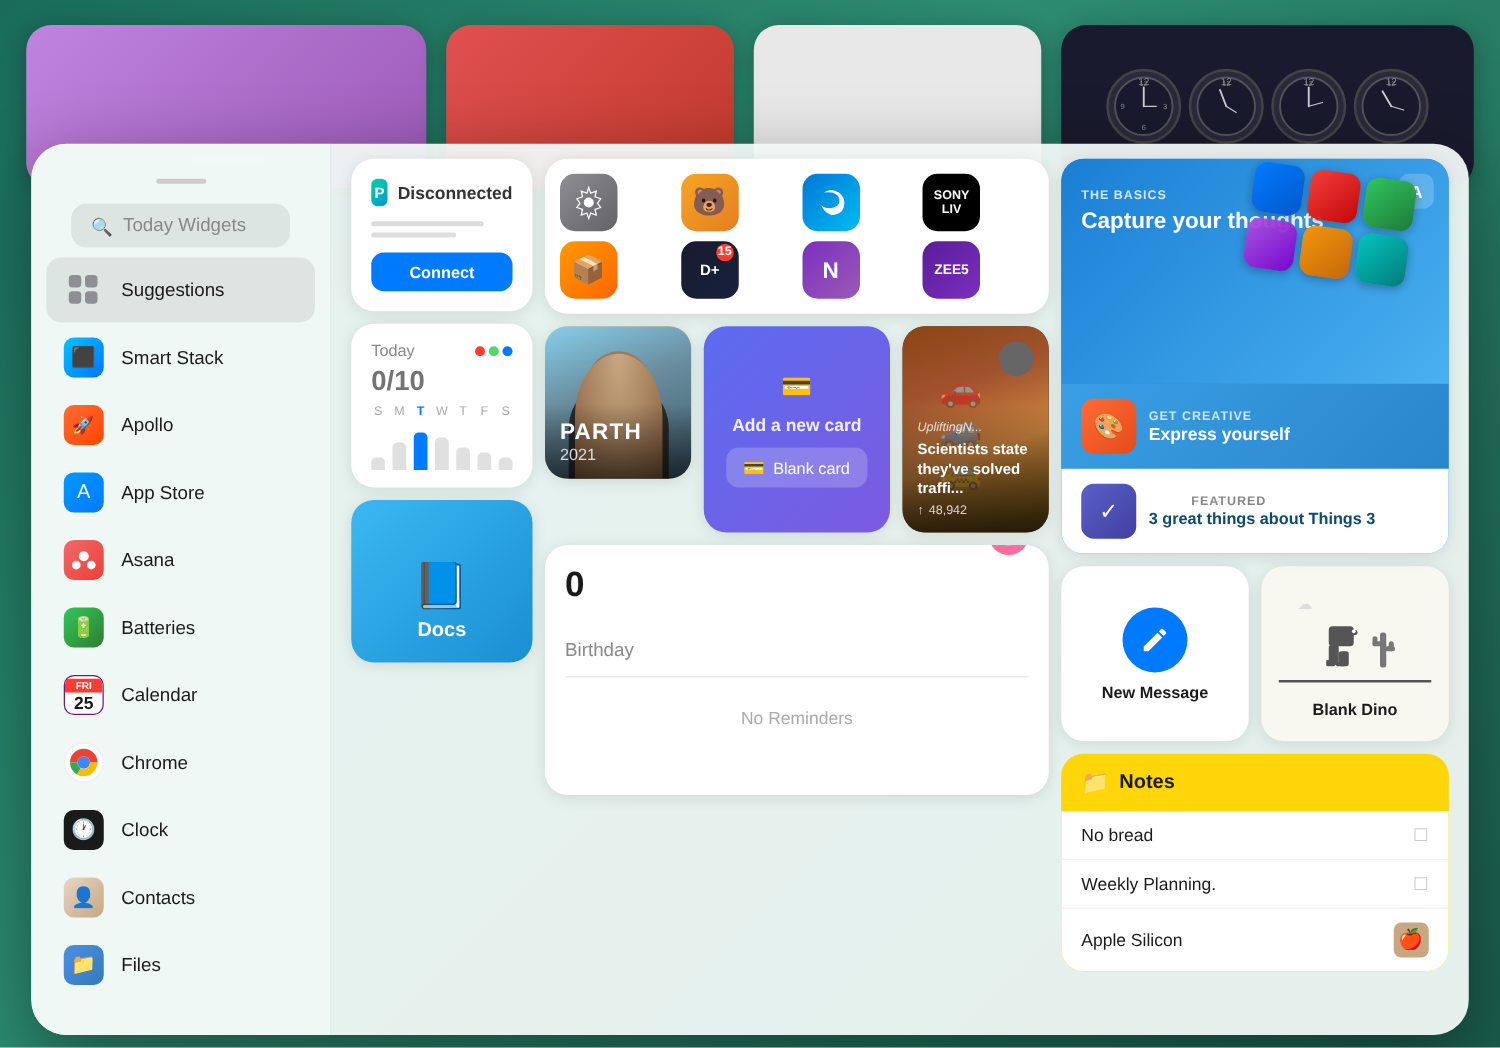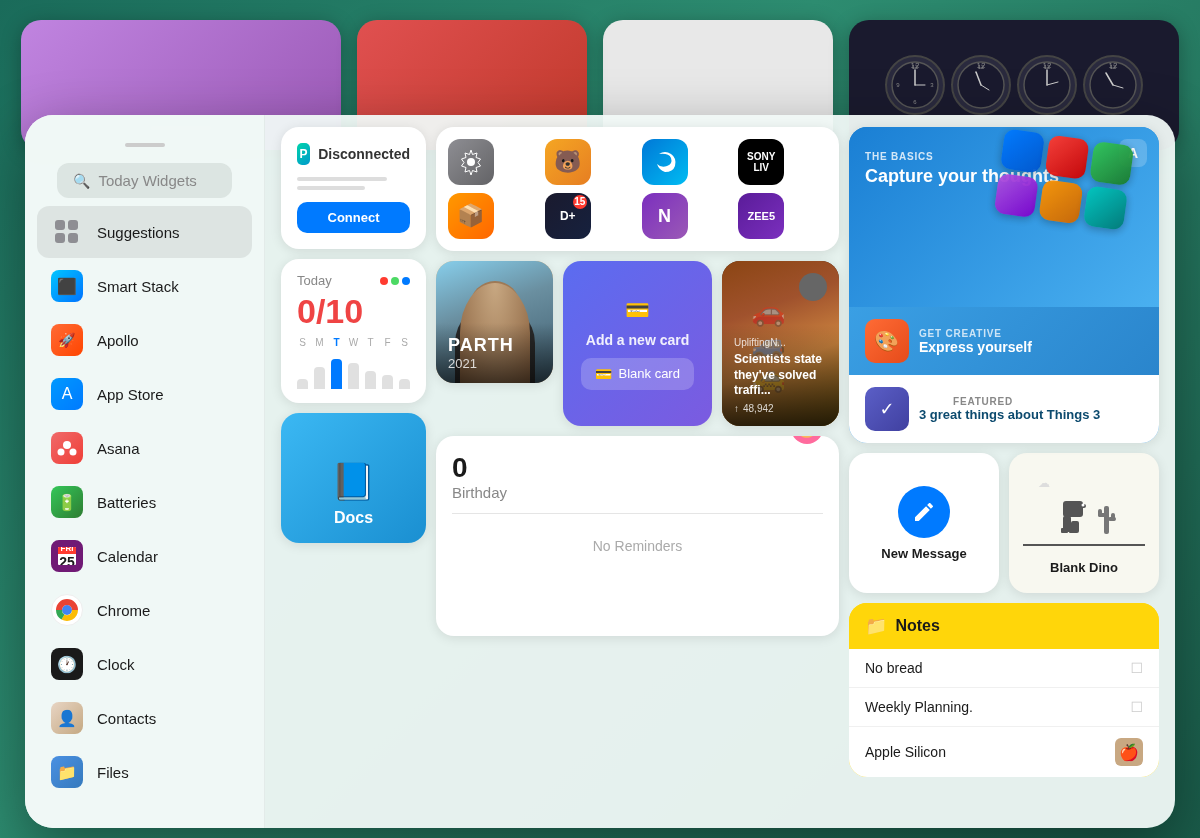--- a/index.html
+++ b/index.html
@@ -270,54 +270,54 @@
       overflow: hidden;
     }
     .news-overlay {
       position: absolute;
       bottom: 0;
       left: 0;
       right: 0;
       background: linear-gradient(transparent, rgba(0,0,0,0.75));
       padding: 12px;
     }
-    .news-source { color: rgba(255,255,255,0.8); font-size: 10px; margin-bottom: 4px; }
+    .news-source { color: rgba(255,255,255,0.8); font-size: 10px; margin-bottom: 4px; font-style: italic; }
     .news-title { color: white; font-size: 12px; font-weight: 600; line-height: 1.3; }
     .news-stats { color: rgba(255,255,255,0.8); font-size: 10px; margin-top: 4px; display: flex; align-items: center; gap: 4px; }
     .news-bg {
       position: absolute;
       top: 0; left: 0; right: 0; bottom: 0;
       background: linear-gradient(160deg, #8B4513 0%, #A0522D 30%, #CD853F 60%, #8B6914 100%);
     }
     .news-traffic-dots { position: absolute; top: 50%; left: 50%; transform: translate(-50%, -50%); font-size: 28px; opacity: 0.4; }
     .news-avatar { width: 28px; height: 28px; border-radius: 50%; background: #666; position: absolute; top: 12px; right: 12px; }
 
     
     .activity-widget {
       padding: 14px 16px;
     }
     .activity-header { display: flex; justify-content: space-between; align-items: center; margin-bottom: 4px; }
     .activity-title { font-size: 13px; color: #888; font-weight: 500; }
     .activity-dots { display: flex; gap: 3px; }
     .activity-dot { width: 8px; height: 8px; border-radius: 50%; }
-    .activity-count { font-size: 34px; font-weight: 700; color: #ef4444; }
+    .activity-count { font-size: 22px; font-weight: 700; color: #737373; }
     .activity-days { display: flex; gap: 6px; margin: 6px 0; }
     .activity-day { font-size: 10px; color: #aaa; width: 18px; text-align: center; }
     .activity-day.today { color: #007AFF; font-weight: 700; }
     .activity-bars { display: flex; gap: 6px; align-items: flex-end; height: 35px; }
     .activity-bar { width: 18px; border-radius: 4px 4px 0 0; background: #E0E0E0; }
     .activity-bar.today-bar { background: #007AFF; }
 
     
     .reminders-widget {
       padding: 16px;
       min-height: 200px;
     }
     .reminders-count { font-size: 28px; font-weight: 700; color: #1a1a1a; }
-    .reminders-label { font-size: 15px; color: #888; margin-bottom: 12px; }
+    .reminders-label { font-size: 15px; color: #888; margin-bottom: 12px; margin-top: 28px; }
     .reminders-birthday { width: 32px; height: 32px; background: #FF6B9D; border-radius: 50%; display: flex; align-items: center; justify-content: center; color: white; font-size: 16px; float: right; margin-top: -40px; }
     .reminders-divider { height: 1px; background: #e5e5e5; margin: 8px 0; }
     .reminders-empty { color: #aaa; font-size: 14px; padding-top: 16px; text-align: center; }
 
     
     .docs-widget {
       height: 130px;
       background: linear-gradient(135deg, #3BB8F3, #1a8fd1);
       padding: 16px;
       display: flex;
@@ -528,21 +528,21 @@
     </div>
 
     <div class="sidebar-item">
       <div class="sidebar-icon" style="background: linear-gradient(135deg, #34C759, #2E7D32); border-radius: 8px; display:flex; align-items:center; justify-content:center;">
         <span style="color:white;font-size:16px;">🔋</span>
       </div>
       <span class="sidebar-item-label">Batteries</span>
     </div>
 
     <div class="sidebar-item">
-      <div class="sidebar-icon" style="background: white; border-radius: 8px; border: 7px solid #701a75; display:flex; flex-direction:column; align-items:center; justify-content:center; overflow:hidden;">
+      <div class="sidebar-icon" style="background: white; border-radius: 8px; border: 1px solid #701a75; display:flex; flex-direction:column; align-items:center; justify-content:center; overflow:hidden;">
         <div style="background:#FF3B30; width:100%; text-align:center; font-size:8px; color:white; font-weight:700; padding:1px;">FRI</div>
         <div style="font-size:14px; font-weight:700; color:#1a1a1a;">25</div>
       </div>
       <span class="sidebar-item-label">Calendar</span>
     </div>
 
     <div class="sidebar-item">
       <div class="sidebar-icon" style="background: white; border-radius: 50%; border: 1px solid #eee; display:flex; align-items:center; justify-content:center; overflow:hidden;">
         <svg width="26" height="26" viewBox="0 0 26 26">
           <circle cx="13" cy="13" r="13" fill="white"></circle>

